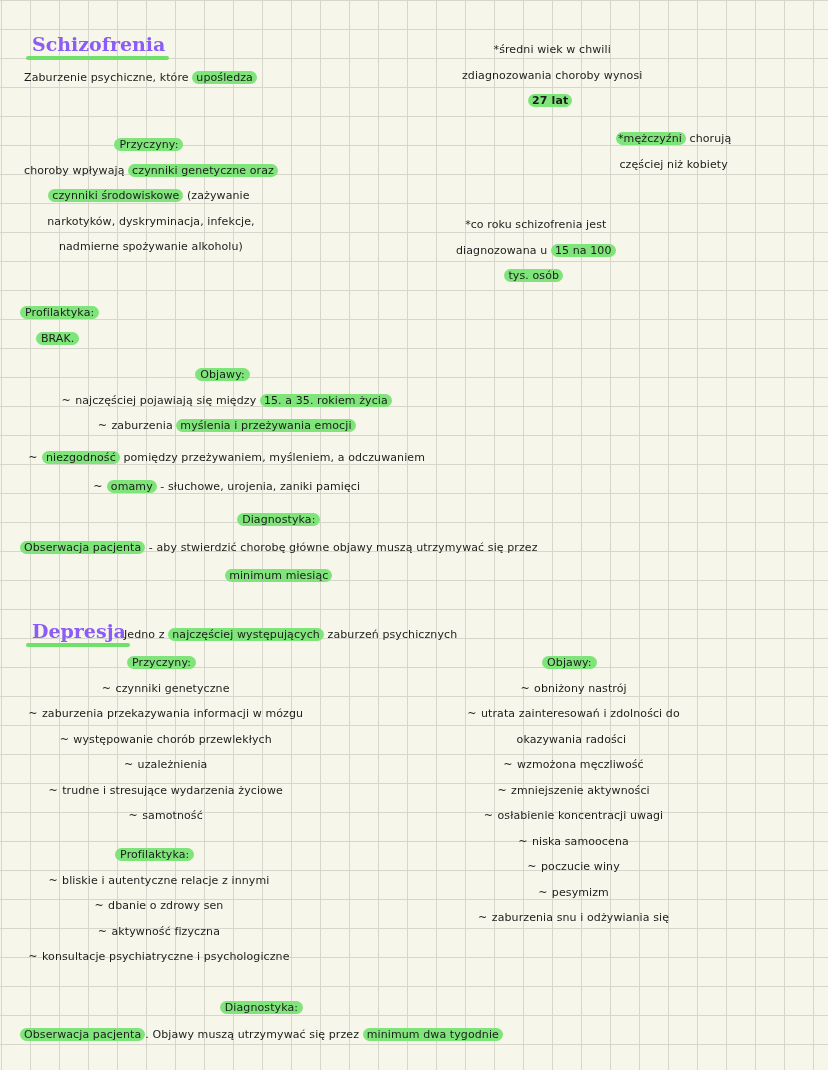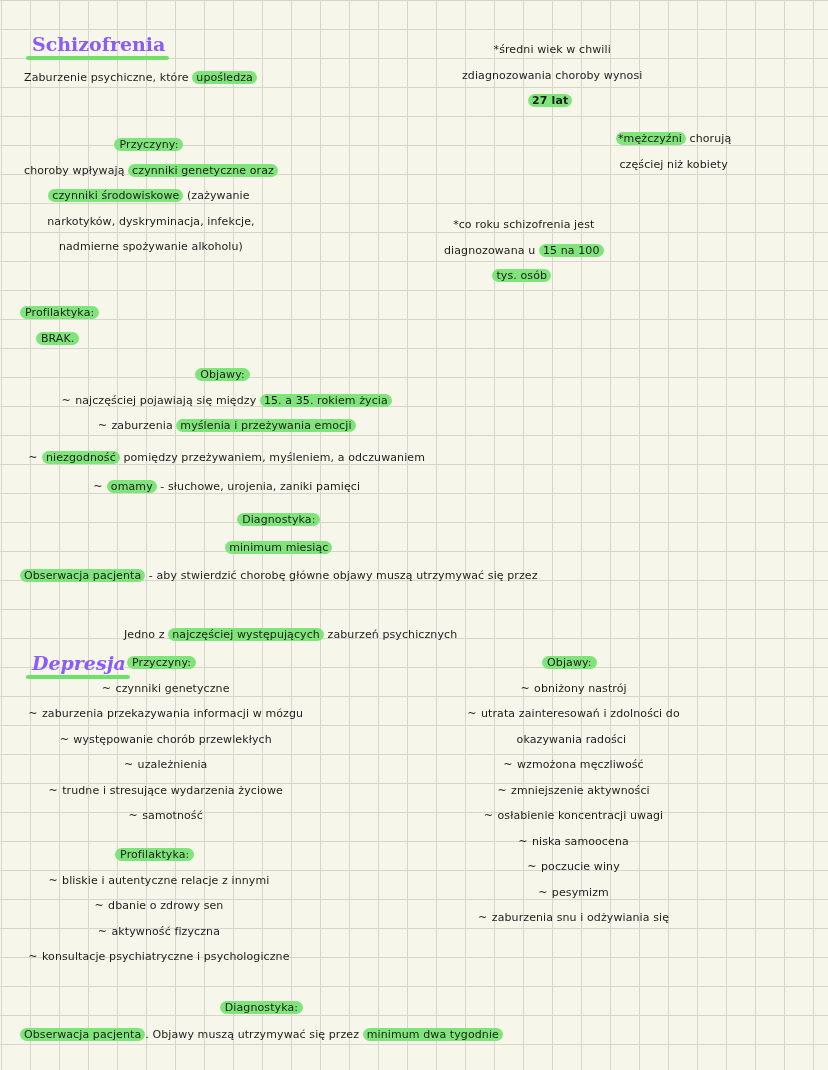--- a/index.html
+++ b/index.html
@@ -51,46 +51,46 @@
   <span class="line" style="margin-left:-4px;"><span class="hl">czynniki środowiskowe</span><span> (zażywanie</span></span>
   <span class="line">narkotyków, dyskryminacja, infekcje,</span>
   <span class="line">nadmierne spożywanie alkoholu)</span>
 </div>
 
 <div class="blk" style="left:616px; top:126px;">
   <span class="line"><span class="hl" style="padding-left:2px;"><span>*</span><span>mężczyźni</span></span><span> chorują</span></span>
   <span class="line">częściej niż kobiety</span>
 </div>
 
-<div class="blk" style="left:444px; top:212px;">
+<div class="blk" style="left:456px; top:212px;">
   <span class="line">*co roku schizofrenia jest</span>
   <span class="line"><span>diagnozowana u </span><span class="hl">15 na 100</span></span>
   <span class="line" style="margin-left:-4px;"><span class="hl">tys. osób</span></span>
 </div>
 
 <div class="blk" style="left:24px; top:300px;">
   <span class="line" style="margin-left:-4px;"><span class="hd">Profilaktyka:</span></span>
   <span class="line" style="margin-left:-8px;"><span class="hd">BRAK.</span></span>
 </div>
 
 <div class="blk" style="left:24px; top:362px;">
   <span class="line" style="margin-left:-4px;"><span class="hd">Objawy:</span></span>
   <span class="line"><span class="tilde">~</span><span>najczęściej pojawiają się między </span><span class="hl">15. a 35. rokiem życia</span></span>
   <span class="line"><span class="tilde">~</span><span>zaburzenia </span><span class="hl">myślenia i przeżywania emocji</span></span>
   <span class="line" style="margin-top:6px;"><span class="tilde">~</span><span class="hl">niezgodność</span><span> pomiędzy przeżywaniem, myśleniem, a odczuwaniem</span></span>
   <span class="line" style="margin-top:4px;"><span class="tilde">~</span><span class="hl">omamy</span><span> - słuchowe, urojenia, zaniki pamięci</span></span>
 </div>
 
 <div class="blk" style="left:24px; top:506px; line-height:28px;">
   <span class="line" style="margin-left:-4px;"><span class="hd">Diagnostyka:</span></span>
+  <span class="line" style="margin-left:-4px;"><span class="hl">Obserwacja pacjenta</span><span> - aby stwierdzić chorobę główne objawy muszą utrzymywać się przez</span></span>
   <span class="line" style="margin-left:-4px;"><span class="hl">minimum miesiąc</span></span>
-  <span class="line" style="margin-left:-4px;"><span class="hl">Obserwacja pacjenta</span><span> - aby stwierdzić chorobę główne objawy muszą utrzymywać się przez</span></span>
 </div>
 
-<div class="title" style="left:26px; top:652px;font-style:italic;">
+<div class="title" style="left:26px; top:620px;">
   <span>Depresja</span>
 </div>
 <div class="blk" style="left:124px; top:622px;">
   <span>Jedno z </span><span class="hl">najczęściej występujących</span><span> zaburzeń psychicznych</span>
 </div>
 
 <div class="blk" style="left:24px; top:650px;">
   <span class="line" style="margin-left:-4px;"><span class="hd">Przyczyny:</span></span>
   <span class="line"><span class="tilde">~</span><span>czynniki genetyczne</span></span>
   <span class="line"><span class="tilde">~</span><span>zaburzenia przekazywania informacji w mózgu</span></span>

